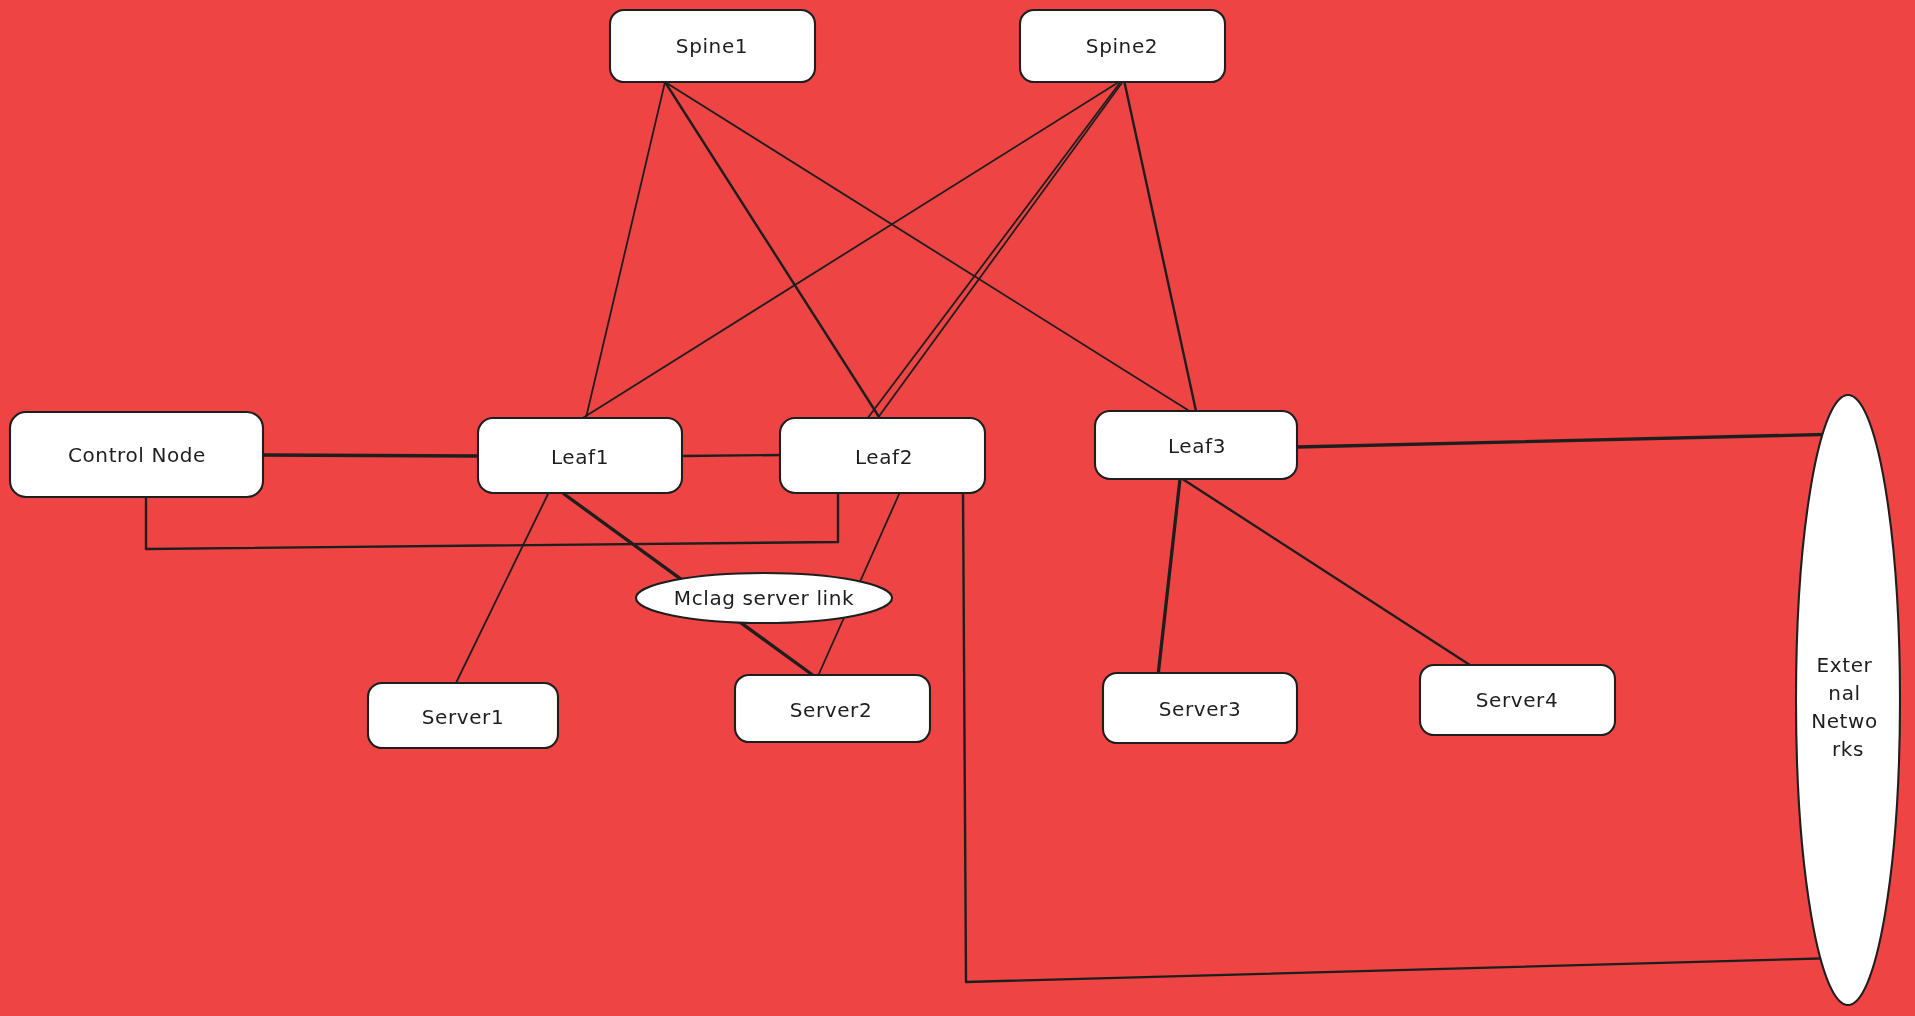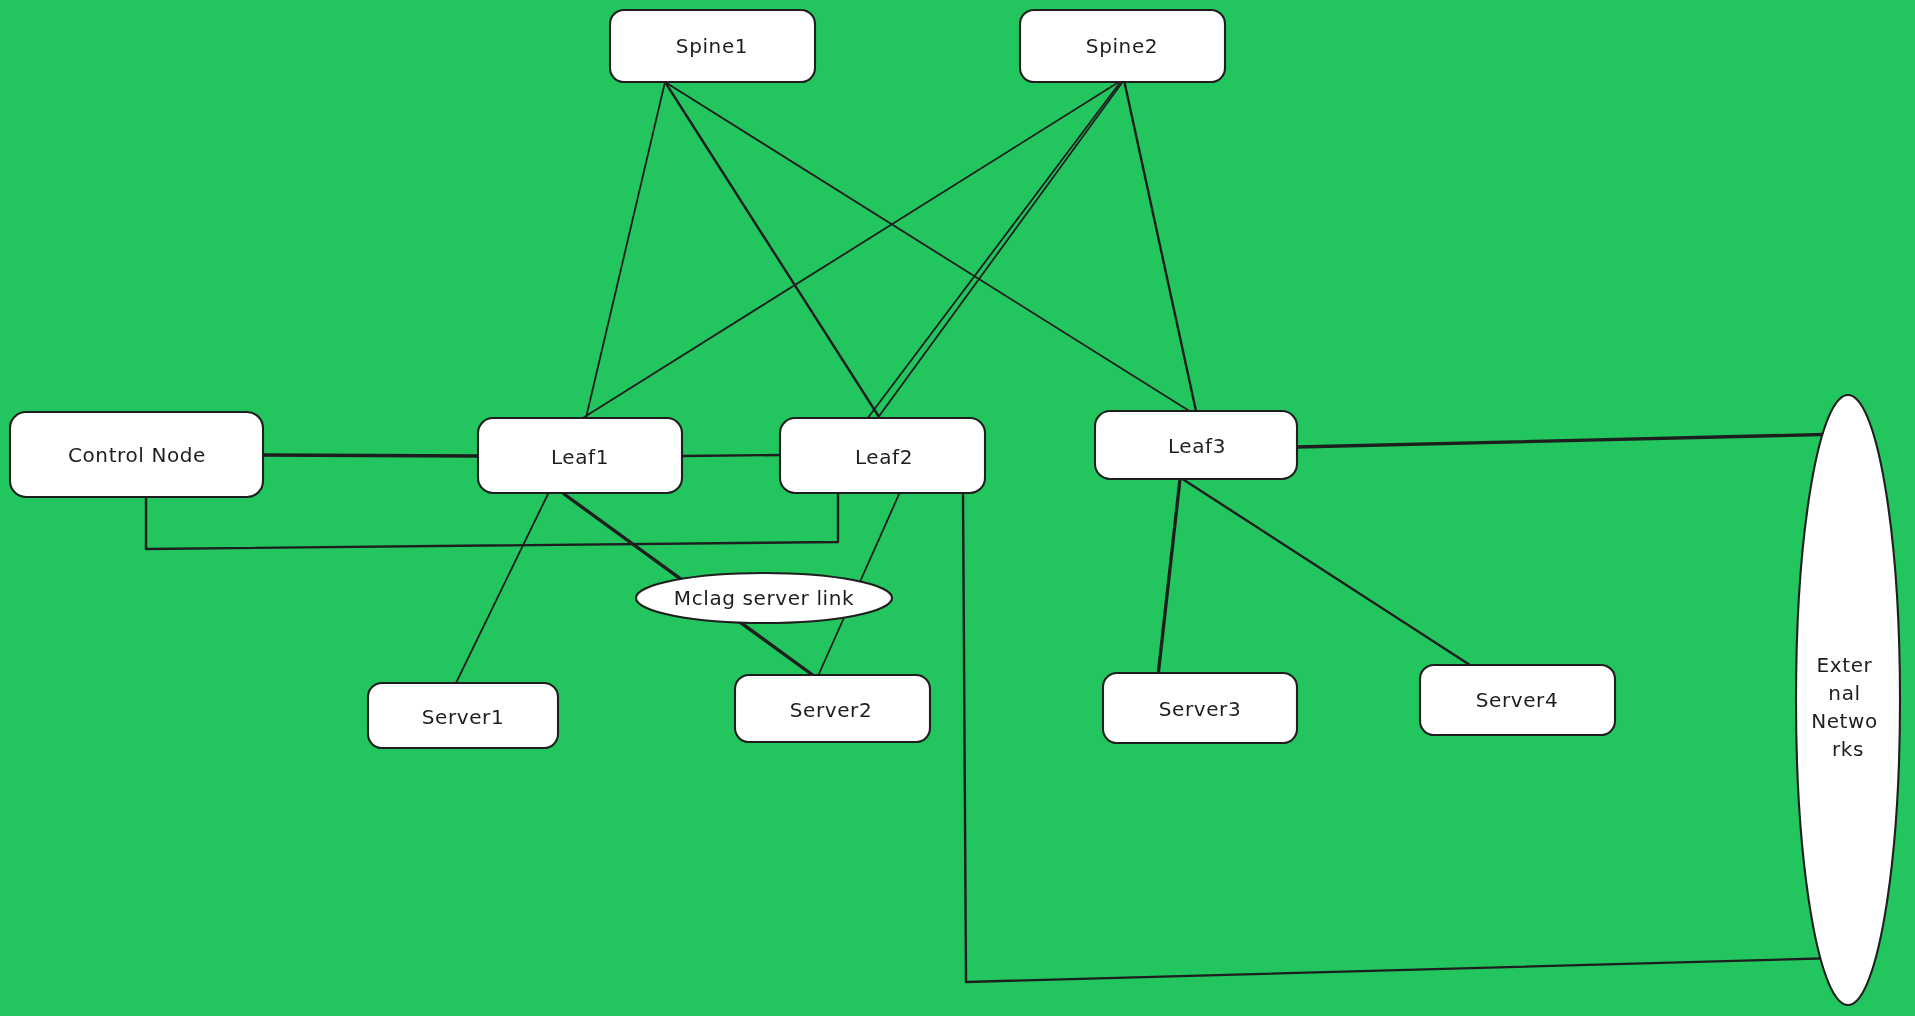--- a/index.html
+++ b/index.html
@@ -8,21 +8,21 @@
     padding: 0;
     background: #ffffff;
   }
   body {
     font-family: "DejaVu Sans", sans-serif;
   }
   #canvas {
     position: relative;
     width: 1915px;
     height: 1016px;
-    background: #22c55e;
+    background: #ef4444;
     overflow: hidden;
   }
   svg.layer {
     position: absolute;
     left: 0;
     top: 0;
     width: 1915px;
     height: 1016px;
   }
   .node-label {

